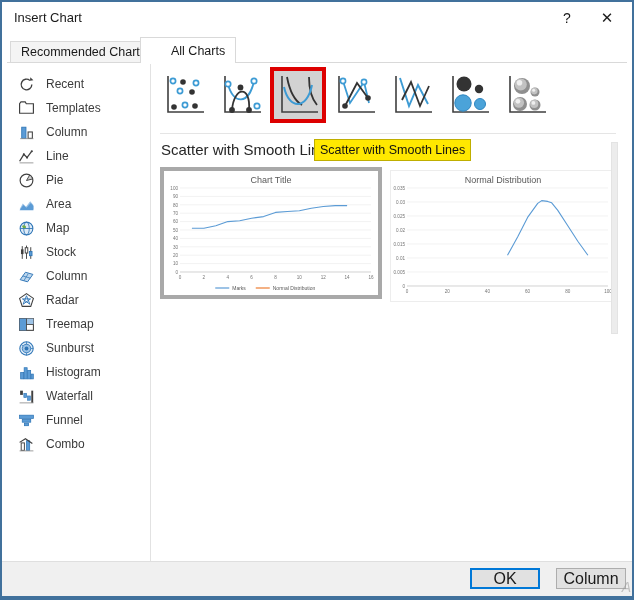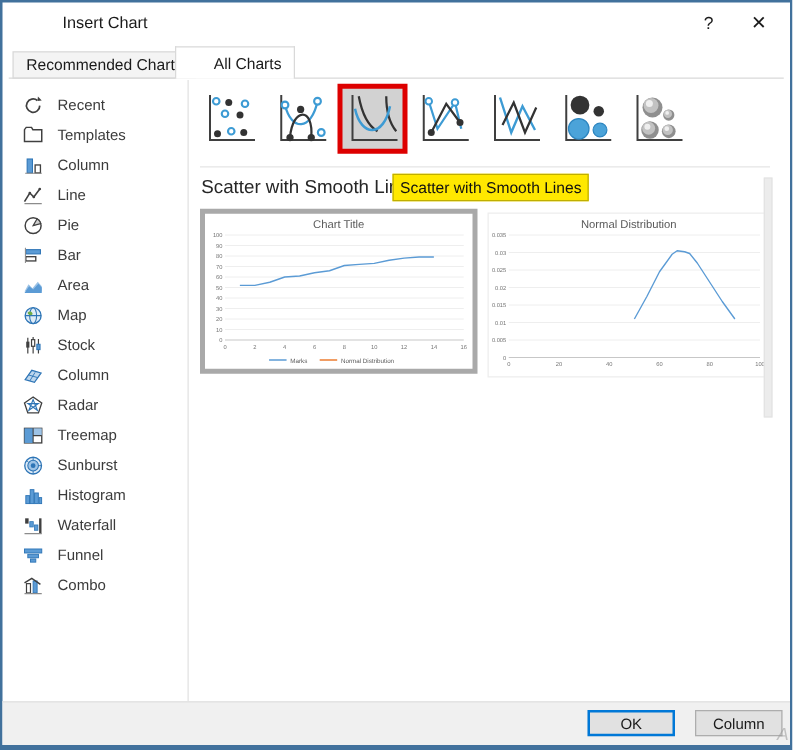--- a/index.html
+++ b/index.html
@@ -2,21 +2,21 @@
 <html><head>
 <meta charset="utf-8">
 <style>
   html,body{margin:0;padding:0;background:#fff;}
   #screen{position:relative;width:634px;height:600px;overflow:hidden;
     font-family:"Liberation Sans",sans-serif;-webkit-font-smoothing:antialiased;}
   .dialog{position:absolute;inset:0;box-sizing:border-box;background:#fff;
     border:2px solid #41719c;border-bottom-width:4px;}
   .abs{position:absolute;}
   
-  .title{left:12px;top:8px;font-size:13px;color:#1a1a1a;margin-left:36px;}
+  .title{left:12px;top:8px;font-size:13px;color:#1a1a1a;}
   .tb-btn{top:3px;width:30px;height:26px;display:flex;align-items:center;justify-content:center;
     font-size:15px;color:#1a1a1a;cursor:default;}
   .help{left:550px;font-size:14px;}
   .close{left:590px;}
   
   .tab{position:absolute;box-sizing:border-box;font-size:12.5px;color:#1a1a1a;
     border:1px solid #d9d9d9;background:#f4f4f4;padding:0 10px;display:flex;align-items:center;}
   .tab.inactive{left:8px;top:39px;height:22px;}
   .tab.active{left:138px;top:35px;height:26px;background:#fff;border-bottom:none;z-index:3;padding-left:30px;}
   .tab-baseline{left:5px;top:60px;width:620px;height:1px;background:#d9d9d9;}
@@ -35,21 +35,21 @@
   .icon-divider{left:158px;top:131px;width:456px;height:1px;background:#e5e5e5;}
   .heading{left:159px;top:139px;font-size:15px;color:#262626;z-index:1;white-space:nowrap;}
   .tooltip{left:312px;top:137px;height:20px;line-height:20px;background:#ffe800;
     border:1px solid #bfae00;padding:0 5px;font-size:12.5px;color:#111;z-index:5;white-space:nowrap;}
   
   .chart1-frame{left:158px;top:165px;width:214px;height:124px;border:4px solid #a9a9a9;background:#fff;}
   .chart2-frame{left:388px;top:168px;width:224px;height:130px;border:1px solid #ededed;background:#fff;}
   .scroll-thumb{left:609px;top:140px;width:7px;height:192px;background:#ececec;border:1px solid #e3e3e3;box-sizing:border-box;}
   
   .footer{left:0;right:0;bottom:0;height:34px;background:#f0f0f0;border-top:1px solid #dfdfdf;}
-  .btn{position:absolute;top:6px;width:70px;height:21px;box-sizing:border-box;font-size:12px;color:#1a1a1a;
+  .btn{position:absolute;top:6px;width:70px;height:21px;box-sizing:border-box;font-size:16px;color:#1a1a1a;
     display:flex;align-items:center;justify-content:center;background:#e1e1e1;cursor:default;}
   .ok{left:468px;border:2px solid #0078d7;}
   .cancel{left:554px;border:1px solid #adadad;}
   .watermark{right:1px;bottom:1px;font-size:14px;font-style:italic;color:#9a9a9a;opacity:.55;}
   svg{display:block;}
 </style>
 </head>
 <body>
 
 <div id="screen">
@@ -98,28 +98,20 @@
             <path d="M1.5 14h13" stroke="#8c8c8c" stroke-width="0.8"></path>
           </svg>
         <span>Line</span>
       </div>
       <div class="side-item">
         <svg viewBox="0 0 16 16">
             <circle cx="8" cy="8" r="6" fill="#fff" stroke="#404040" stroke-width="1.1"></circle>
             <path d="M8 8L13.8 6.5A6 6 0 0 0 11 2.8z" fill="#d0d0d0" stroke="#404040" stroke-width="0.9"></path>
           </svg>
         <span>Pie</span>
-      </div>
-      <div class="side-item">
-        <svg viewBox="0 0 16 16">
-            <rect x="2.5" y="3.5" width="11" height="3.2" fill="#5b9bd5" stroke="#2e75b6" stroke-width="0.8"></rect>
-            <rect x="2.5" y="8.8" width="7.5" height="3.2" fill="#fff" stroke="#404040" stroke-width="1"></rect>
-            <path d="M2.2 2v11.5" stroke="#8c8c8c" stroke-width="0.8"></path>
-          </svg>
-        <span>Bar</span>
       </div>
       <div class="side-item">
         <svg viewBox="0 0 16 16">
             <path d="M1.5 12.5L4.5 7l3 3 4-5 3 3.5v4z" fill="#9dc3e6"></path>
             <path d="M1.5 13.5L5 8.5l3 2.5 4-4.5 2.5 3v4H1.5z" fill="#5b9bd5"></path>
           </svg>
         <span>Area</span>
       </div>
       <div class="side-item">
         <svg viewBox="0 0 16 16">

